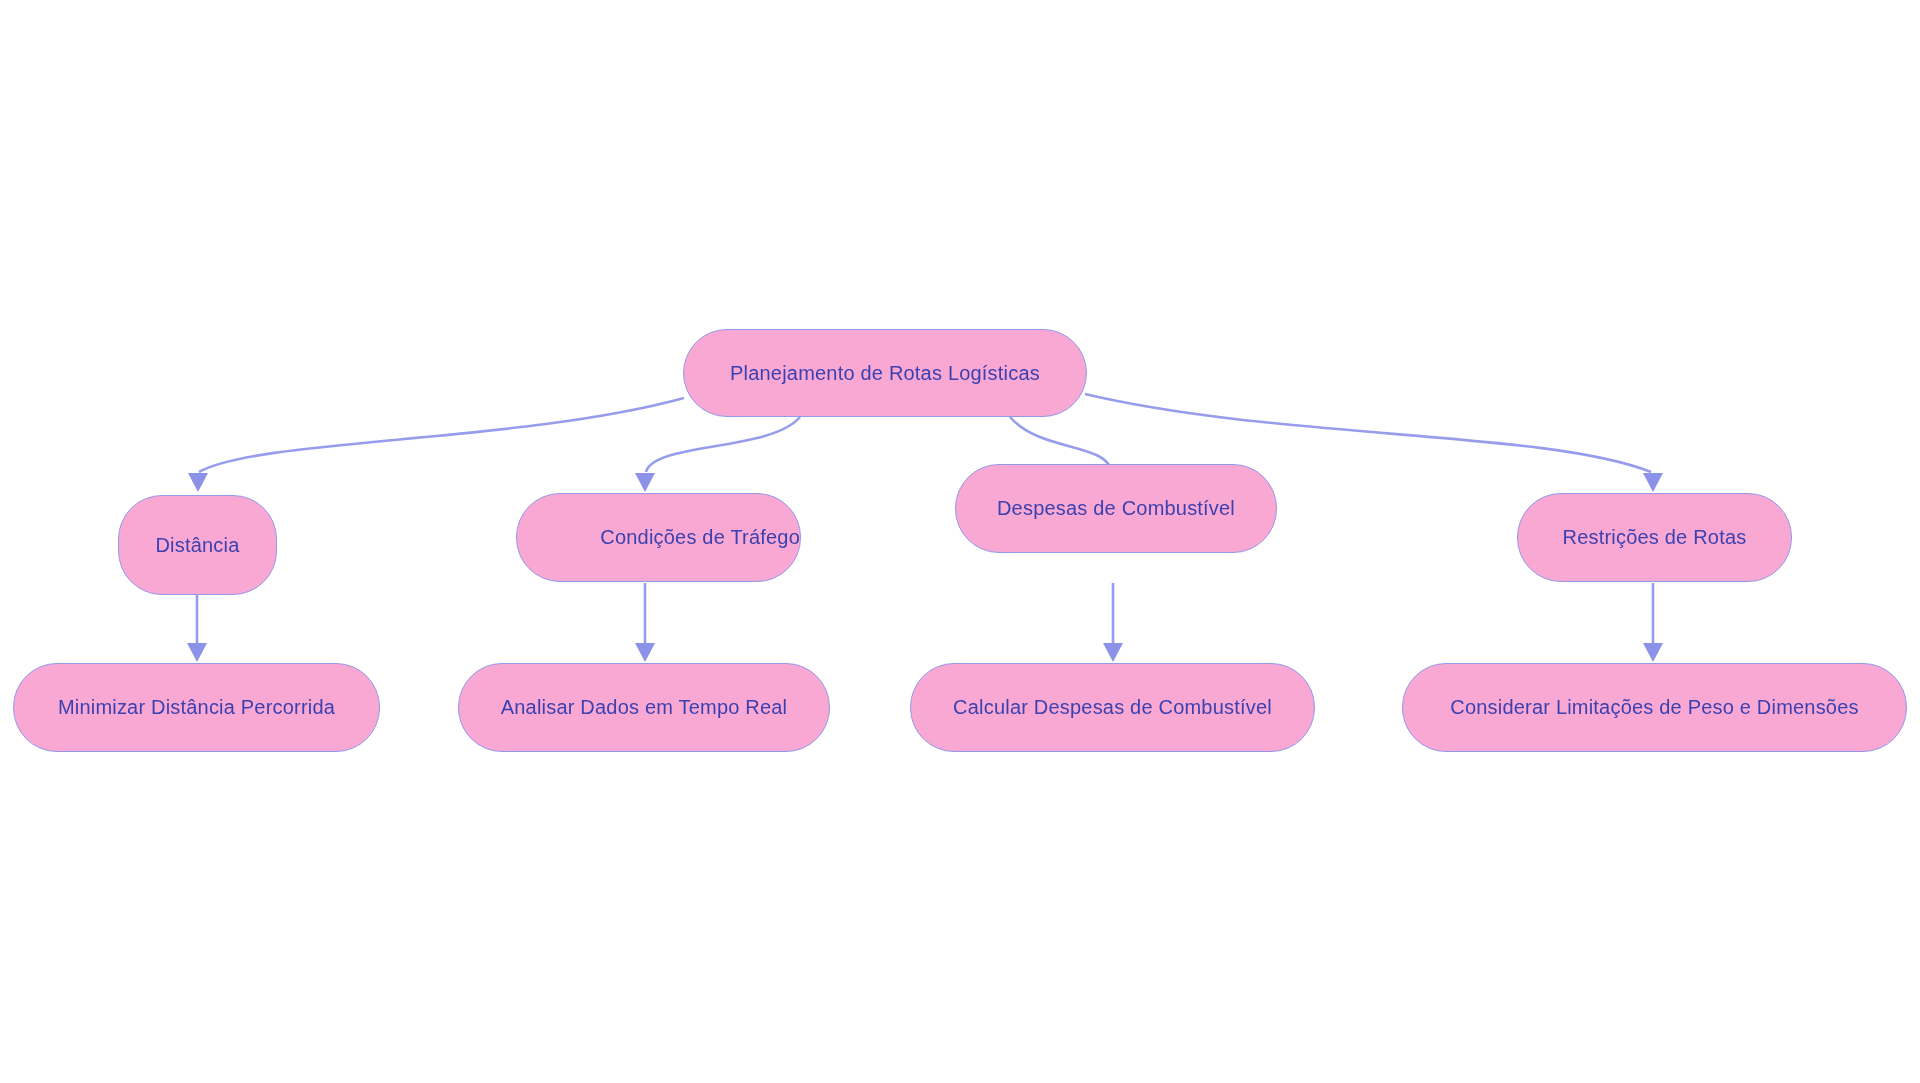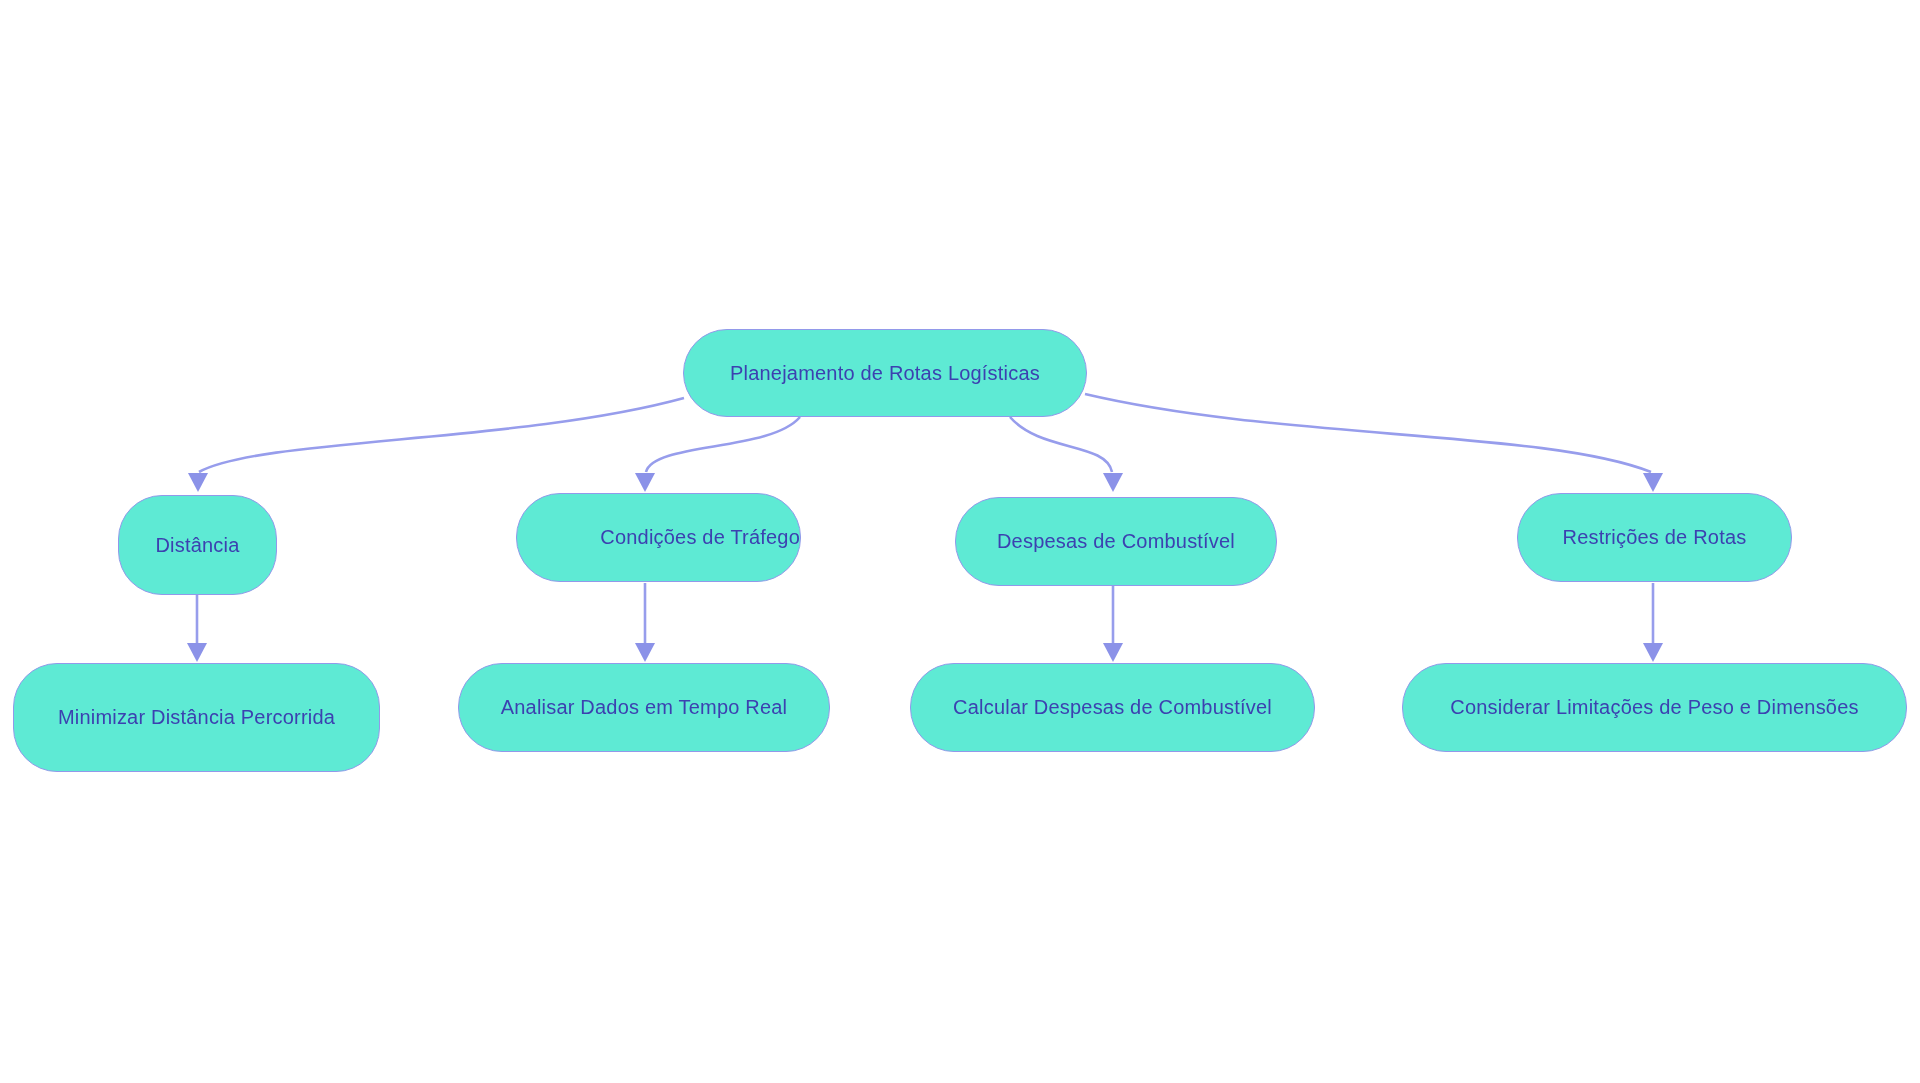--- a/index.html
+++ b/index.html
@@ -18,39 +18,39 @@
   #edge-layer {
     position: absolute;
     left: 0;
     top: 0;
     width: 1920px;
     height: 1083px;
   }
   .node {
     position: absolute;
     box-sizing: border-box;
-    background: #5eead4;
+    background: #f9a8d4;
     border: 1.6px solid #9299ea;
     border-radius: 44px;
     display: flex;
     align-items: center;
     justify-content: center;
     color: #3c41b0;
     font-size: 20px;
     letter-spacing: 0.2px;
     white-space: nowrap;
     text-align: center;
   }
   
   #node-root       { left: 683px;  top: 329px; width: 404px; height: 88px; }
   #node-distancia  { left: 118px;  top: 495px; width: 159px; height: 100px; }
   #node-condicoes  { left: 516px;  top: 493px; width: 285px; height: 89px; justify-content: flex-end; }
-  #node-despesas   { left: 955px;  top: 497px; width: 322px; height: 89px; }
+  #node-despesas   { left: 955px;  top: 464px; width: 322px; height: 89px; }
   #node-restricoes { left: 1517px; top: 493px; width: 275px; height: 89px; }
-  #node-minimizar  { left: 13px;   top: 663px; width: 367px; height: 109px; }
+  #node-minimizar  { left: 13px;   top: 663px; width: 367px; height: 89px; }
   #node-analisar   { left: 458px;  top: 663px; width: 372px; height: 89px; }
   #node-calcular   { left: 910px;  top: 663px; width: 405px; height: 89px; }
   #node-considerar { left: 1402px; top: 663px; width: 505px; height: 89px; }
 </style>
 </head>
 <body>
 
 <div id="stage">
 
   <svg id="edge-layer" viewBox="0 0 1920 1083" xmlns="http://www.w3.org/2000/svg">

